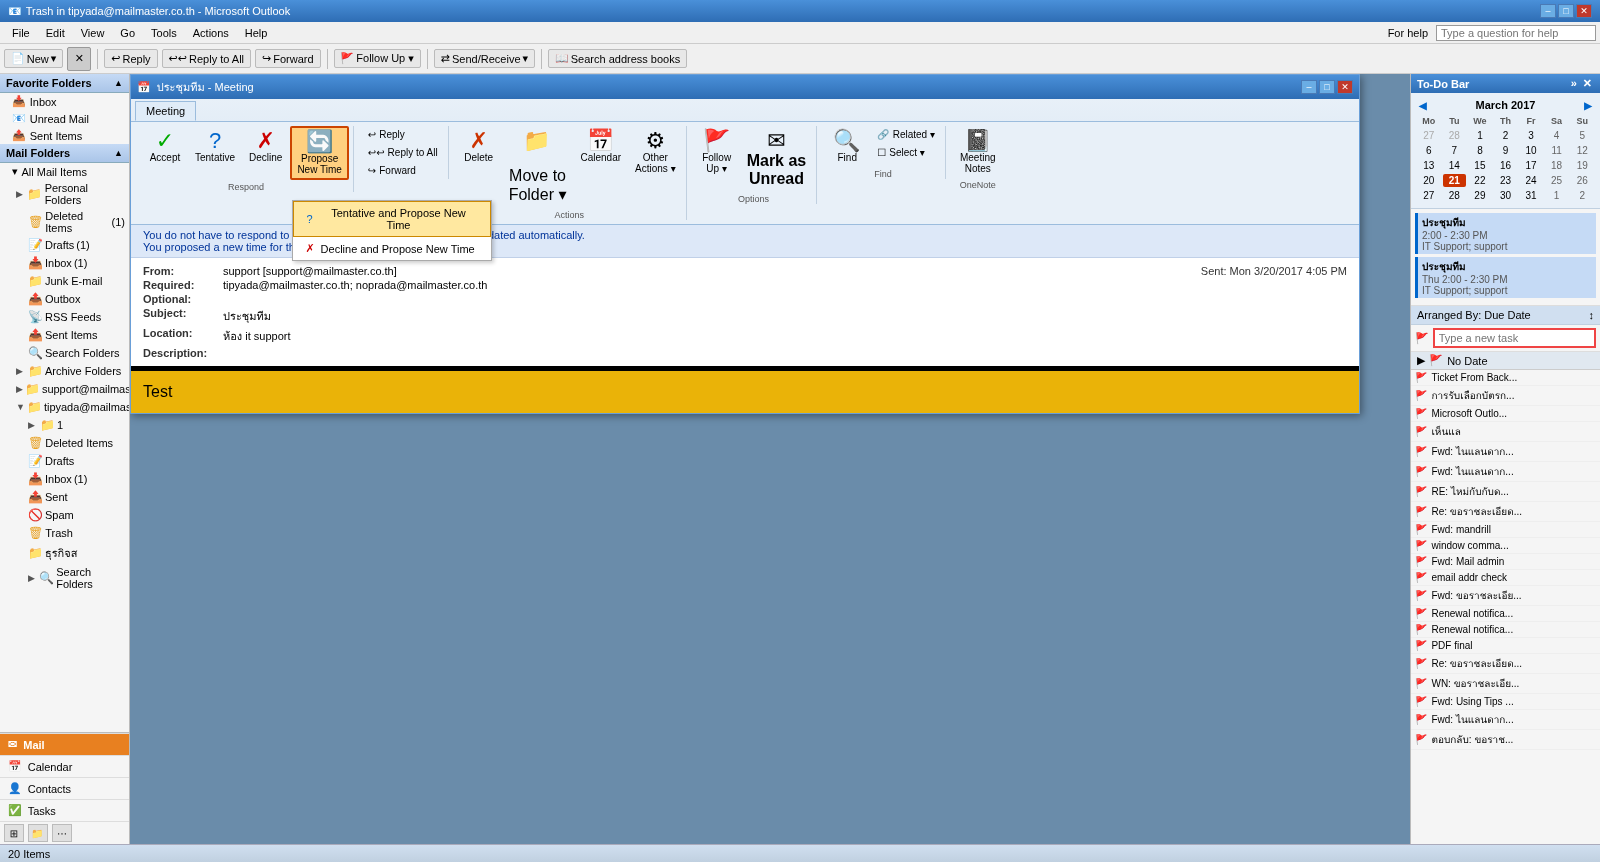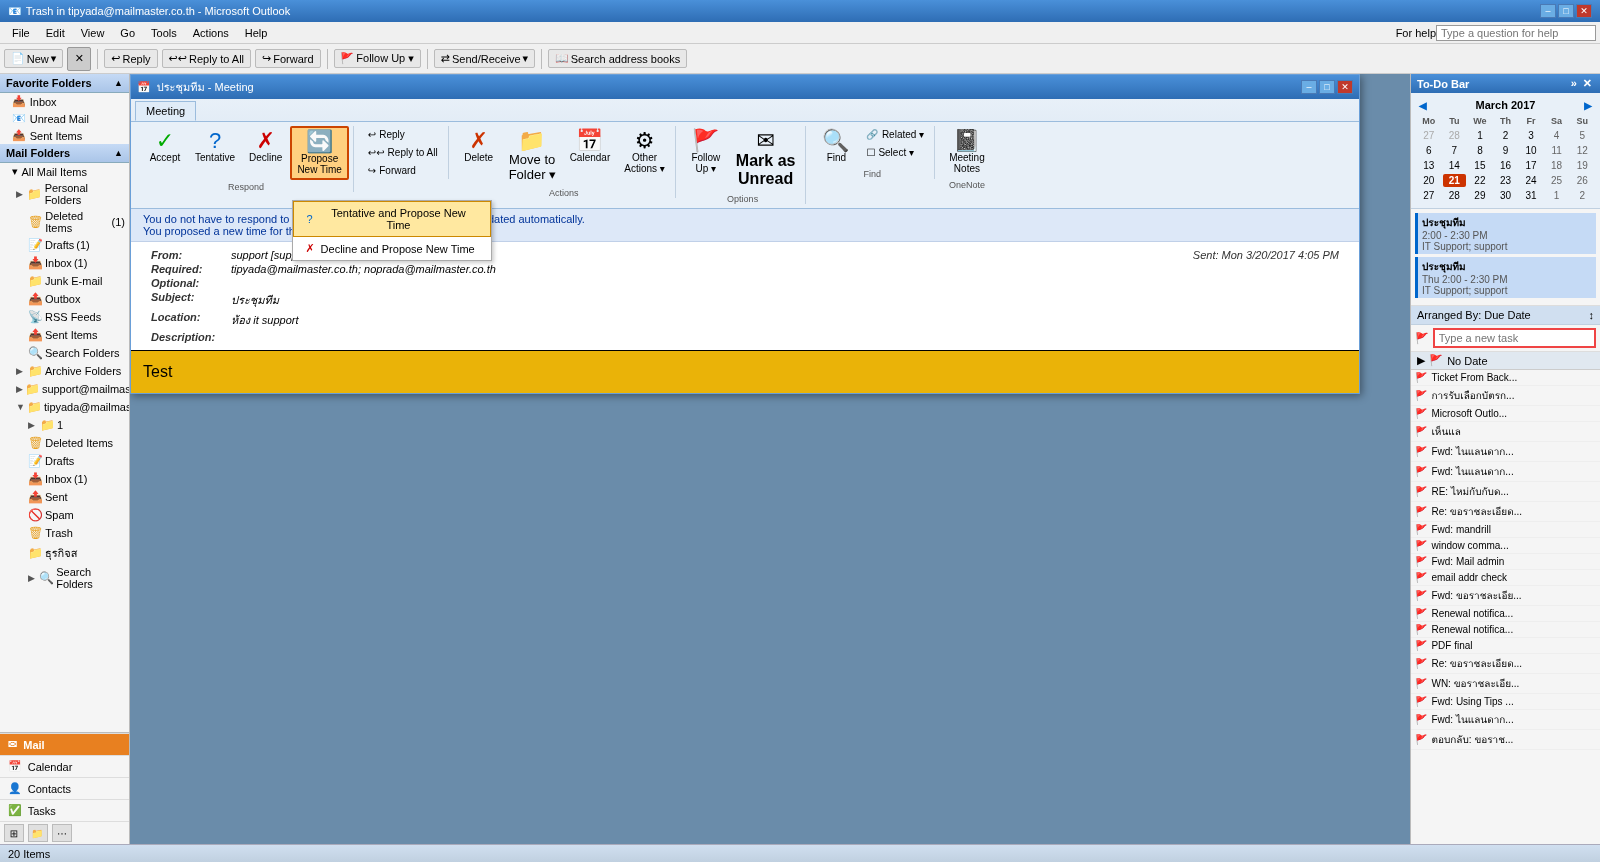--- a/index.html
+++ b/index.html
@@ -257,24 +257,23 @@
       flex: 1;
     }
     .email-notice {
       background: #dde8f8;
       padding: 4px 12px;
       font-size: 11px;
       border-bottom: 1px solid #c0d0e8;
       color: #003399;
     }
     .email-header-table {
-      padding: 6px 20px;
+      padding: 6px 12px;
       background: white;
-      border-bottom: 1px solid #000000;
-      font-style: italic;
+      border-bottom: 5px solid #000000;
     }
     .header-row {
       display: flex;
       align-items: flex-start;
       padding: 1px 0;
     }
     .header-label {
       width: 80px;
       font-size: 11px;
       font-weight: bold;
@@ -455,21 +454,21 @@
   </div>
 
   <div class="menu-bar">
     <span class="menu-item">File</span>
     <span class="menu-item">Edit</span>
     <span class="menu-item">View</span>
     <span class="menu-item">Go</span>
     <span class="menu-item">Tools</span>
     <span class="menu-item">Actions</span>
     <span class="menu-item">Help</span>
-    <div style="margin-left: auto; display: flex; align-items: center; gap: 0; padding-left: 24px;">
+    <div style="margin-left: auto; display: flex; align-items: center; gap: 8px; padding-left: 24px;">
       <span style="font-size:11px;">For help</span>
       <input type="text" style="width: 160px; border: 1px solid rgb(153, 153, 153); padding: 1px 4px; font-size: 11px;" placeholder="Type a question for help">
     </div>
   </div>
 
   <div class="toolbar-row">
     <div class="toolbar-btn">
       <span>📄</span>
       <span>New</span>
       <span>▾</span>
@@ -733,21 +732,21 @@
               </div>
 
               <div class="ribbon-group">
                 <div class="ribbon-group-buttons">
                   <div class="ribbon-btn-large">
                     <span class="ribbon-btn-icon" style="color:#cc3300;">✗</span>
                     <span>Delete</span>
                   </div>
                   <div class="ribbon-btn-large">
                     <span class="ribbon-btn-icon">📁</span>
-                    <span style="white-space:pre-wrap; font-size:13px;">Move to
+                    <span style="white-space:pre-wrap; font-size:16px;margin-top:15px;">Move to
 Folder ▾</span>
                   </div>
                   <div class="ribbon-btn-large">
                     <span class="ribbon-btn-icon">📅</span>
                     <span>Calendar</span>
                   </div>
                   <div class="ribbon-btn-large">
                     <span class="ribbon-btn-icon">⚙</span>
                     <span style="white-space:pre-wrap; font-size:10px;">Other
 Actions ▾</span>

